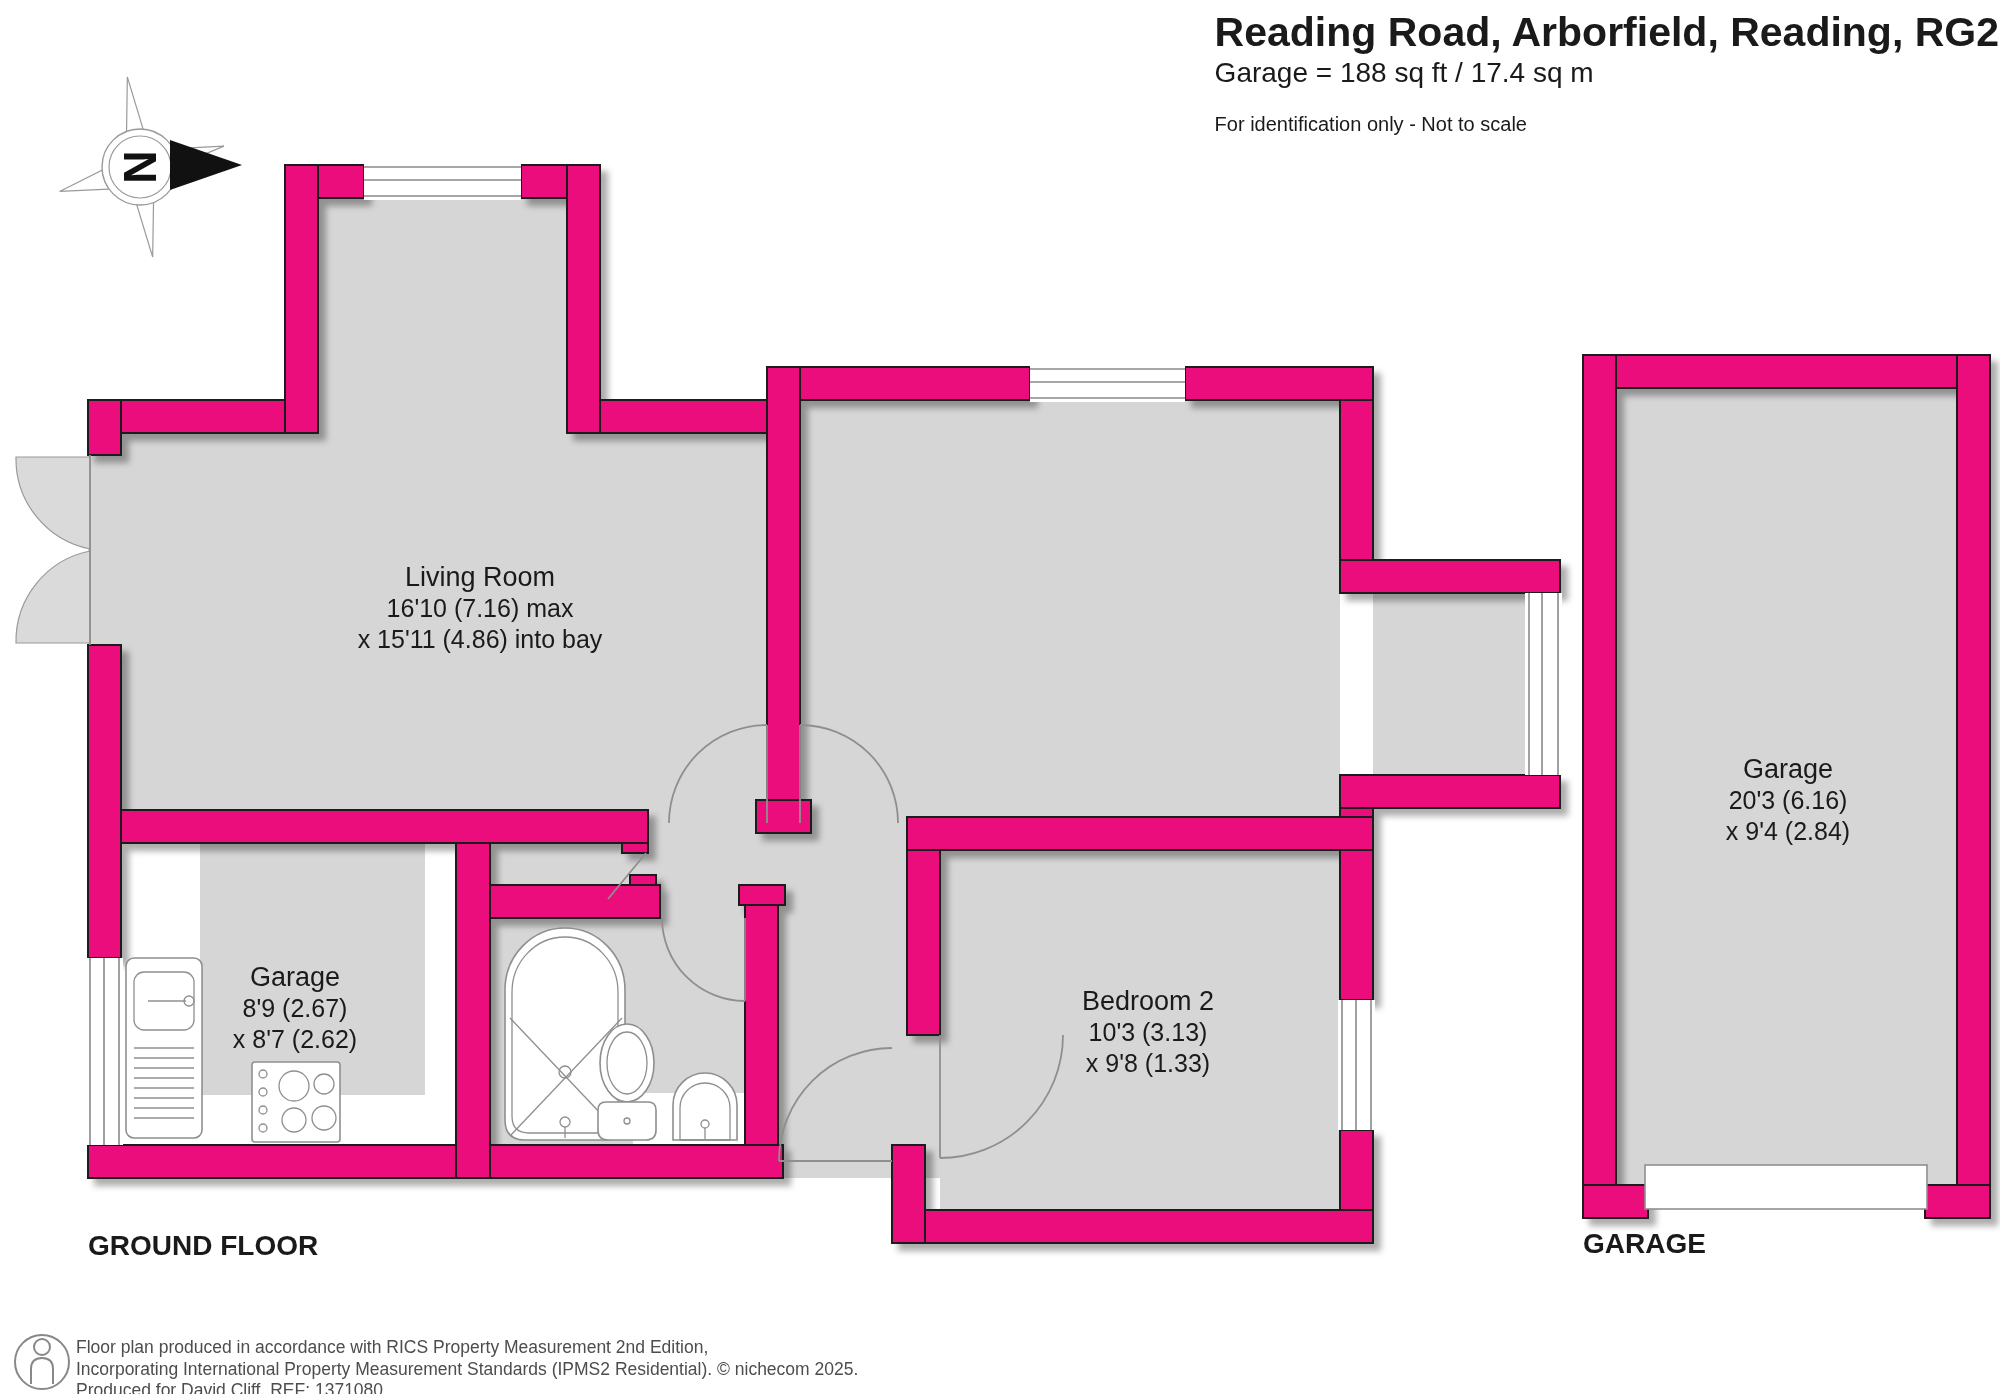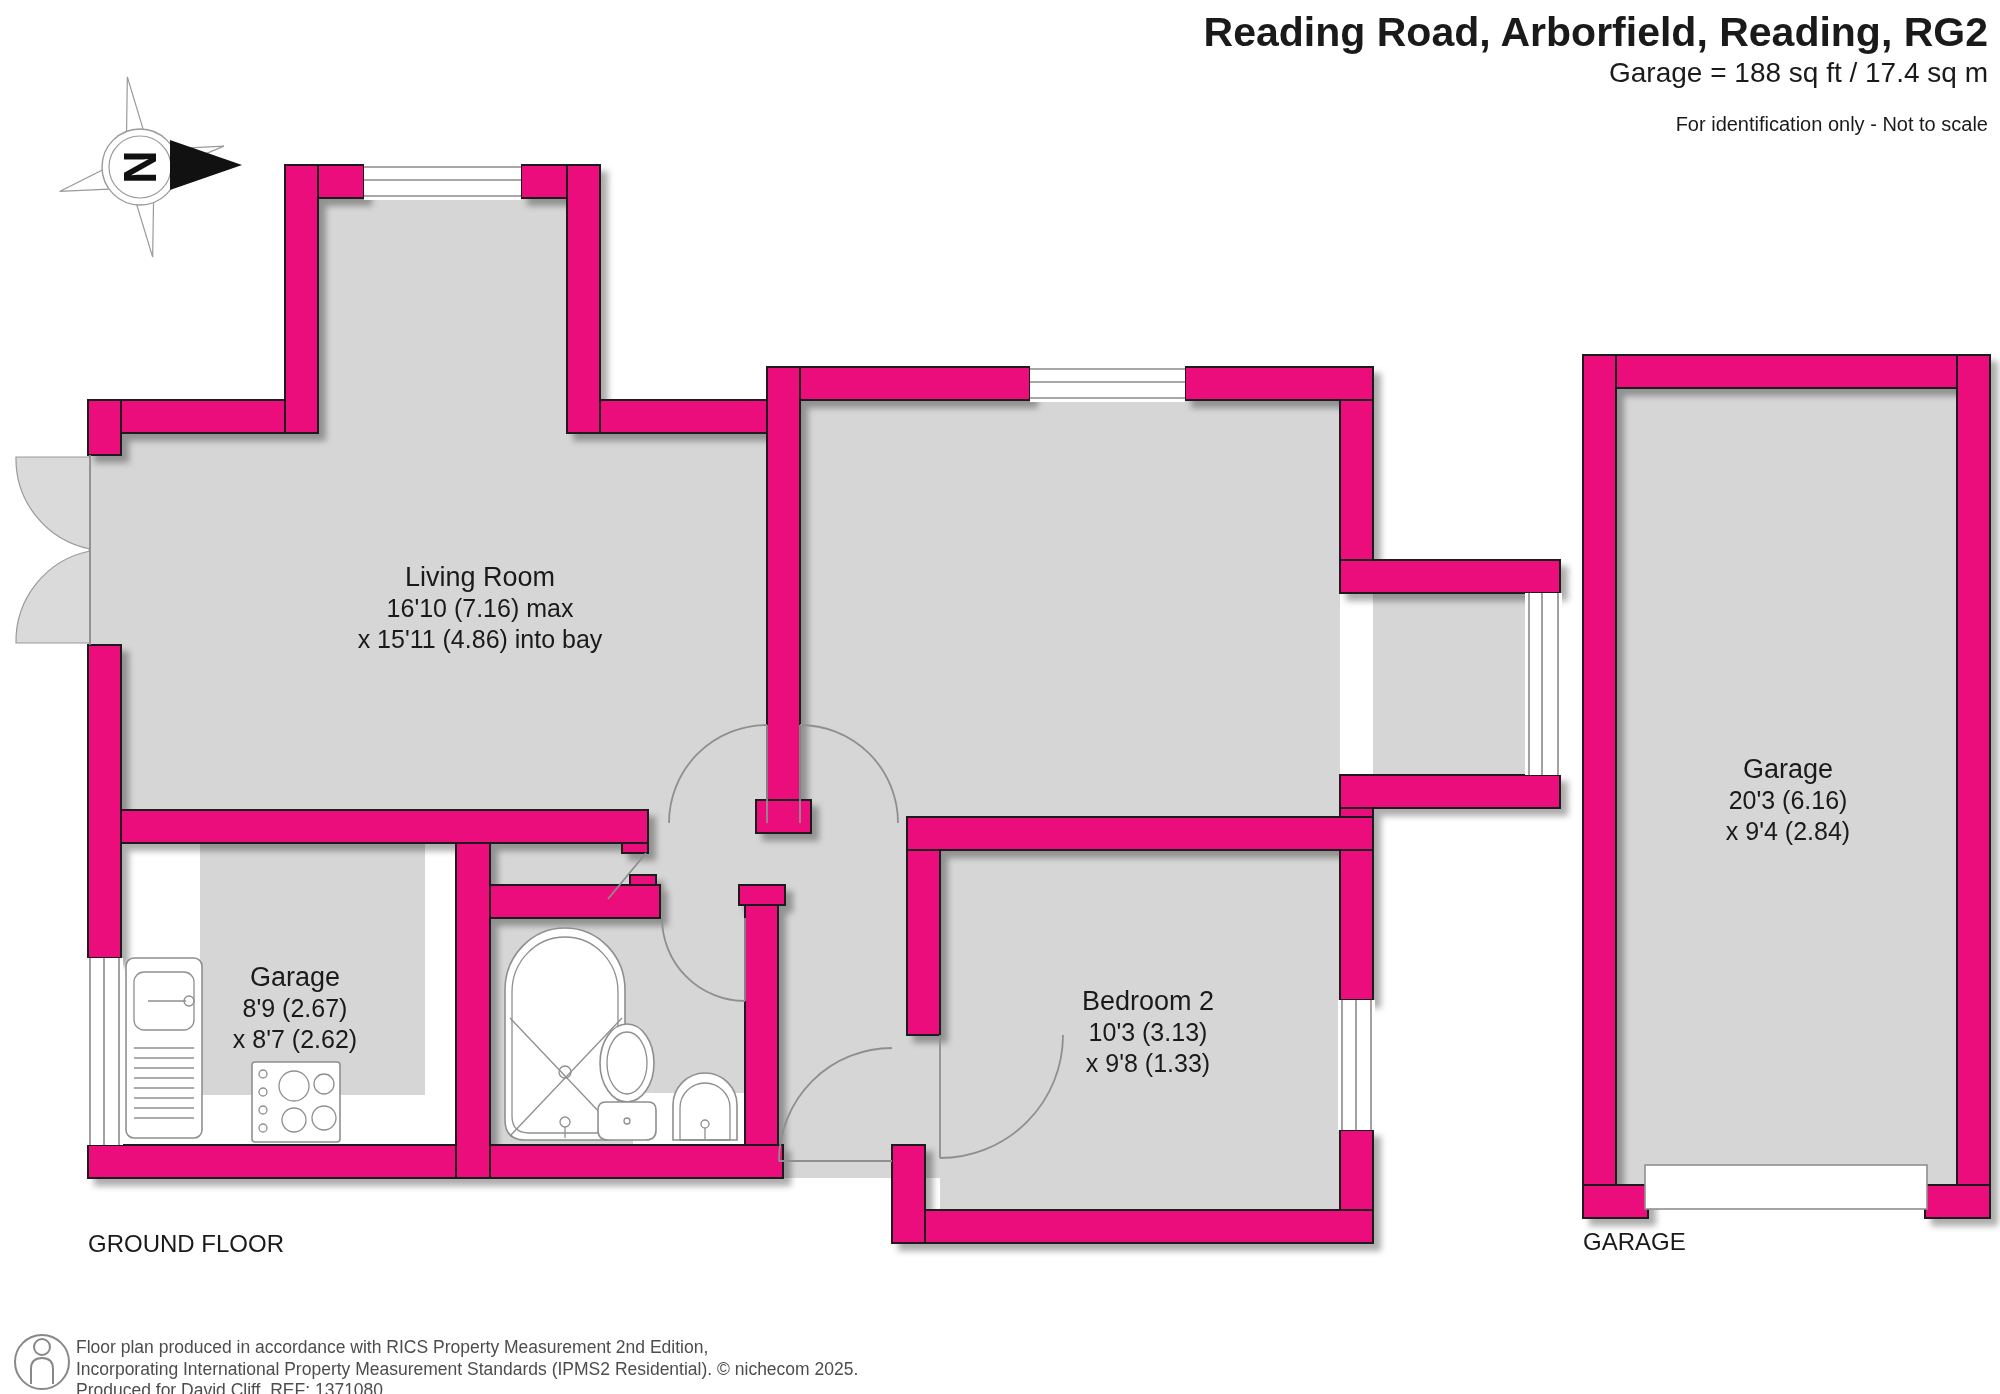--- a/index.html
+++ b/index.html
@@ -8,28 +8,28 @@
   svg{position:absolute;left:0;top:0;}
   .wall{fill:var(--wall-pink,#EC0F7B);stroke:#1b1b1b;stroke-width:2;}
   .floor{fill:var(--floor-gray,#D6D6D6);}
   .whitebg{fill:#ffffff;}
   .winline{stroke:#8a8a8a;stroke-width:1.6;}
   .doorline{stroke:#8f8f8f;stroke-width:1.8;fill:none;}
   .doorwedge{fill:#dadada;stroke:#9a9a9a;stroke-width:1.2;}
   .fix{fill:#ffffff;stroke:#8f8f8f;stroke-width:1.6;}
   .fixline{stroke:#8f8f8f;stroke-width:1.3;fill:none;}
   .compassline{fill:#ffffff;stroke:#9a9a9a;stroke-width:1.2;}
-  .header{position:absolute;top:8px;right:12px;text-align:right;}
+  .header{position:absolute;top:8px;right:1px;}
   .title{font-size:41px;font-weight:bold;line-height:48px;}
   .arealine{font-size:28px;line-height:33px;}
   .disclaimer{font-size:20px;margin-top:24px;}
   .room-label{position:absolute;text-align:center;transform:translate(-50%,-50%);white-space:nowrap;}
   .rname{font-size:27px;font-weight:normal;line-height:32px;}
   .rdim{font-size:25px;line-height:31px;}
-  .floor-label{position:absolute;font-size:24px;font-weight:normal;}
+  .floor-label{position:absolute;font-size:28px;font-weight:bold;}
   .footer{position:absolute;left:76px;top:1337px;font-size:17.5px;line-height:21.5px;color:#4d4d4d;}
 </style>
 </head>
 <body>
 
 <div class="canvas">
 
 <svg width="2000" height="1394" viewBox="0 0 2000 1394">
   <defs>
     <filter id="ws" x="-5%" y="-5%" width="115%" height="115%">

